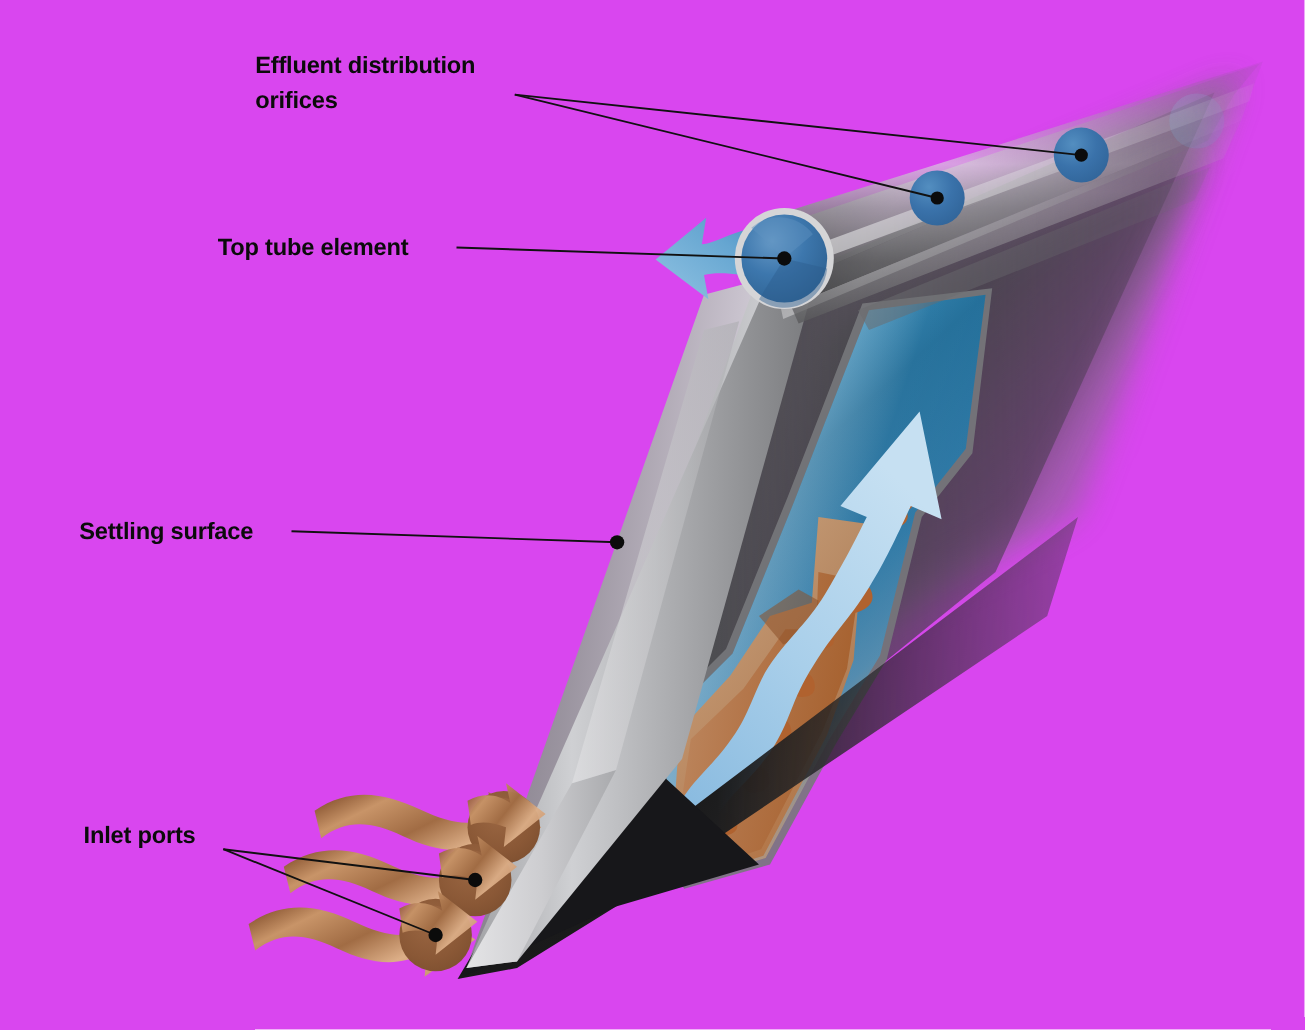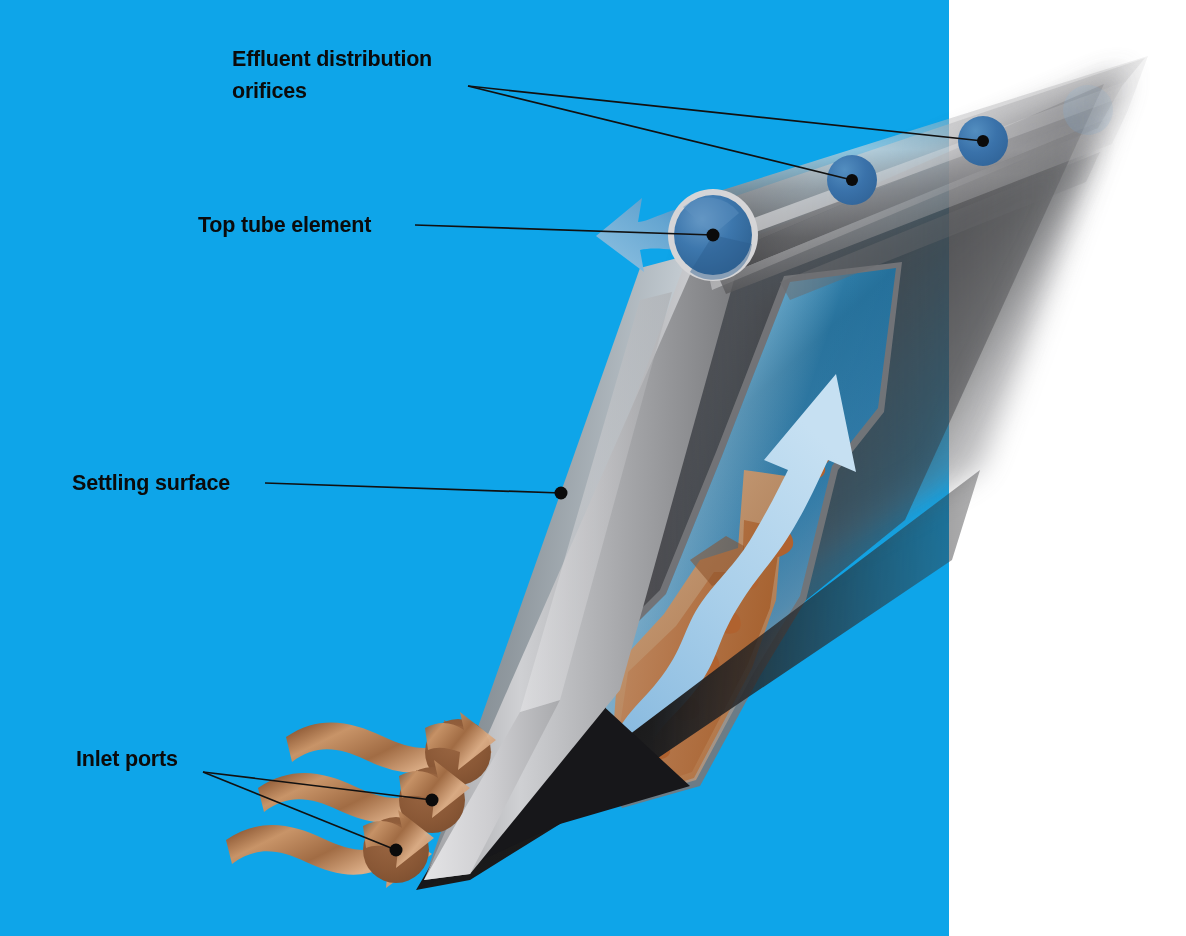--- a/index.html
+++ b/index.html
@@ -1,18 +1,18 @@
 <!DOCTYPE html>
 <html><head>
 <meta charset="utf-8">
 <style>
   html,body{margin:0;padding:0;background:#ffffff;}
   body{width:1186px;height:936px;overflow:hidden;
        font-family:"Liberation Sans","DejaVu Sans",sans-serif;}
-  #stage{position:relative;width:949px;height:936px;background:#0ea5e9;}
+  #stage{position:relative;width:1186px;height:936px;background:#d946ef;}
   svg#scene{position:absolute;inset:0;width:1186px;height:936px;display:block;}
   .lbl{font-family:"Liberation Sans","DejaVu Sans",sans-serif;
        font-weight:bold;font-size:21.5px;fill:#0b0b0b;letter-spacing:-0.2px;}
 </style>
 </head>
 <body>
 
 <div id="stage">
 <svg id="scene" viewBox="0 0 1186 936" xmlns="http://www.w3.org/2000/svg">
   <defs>

